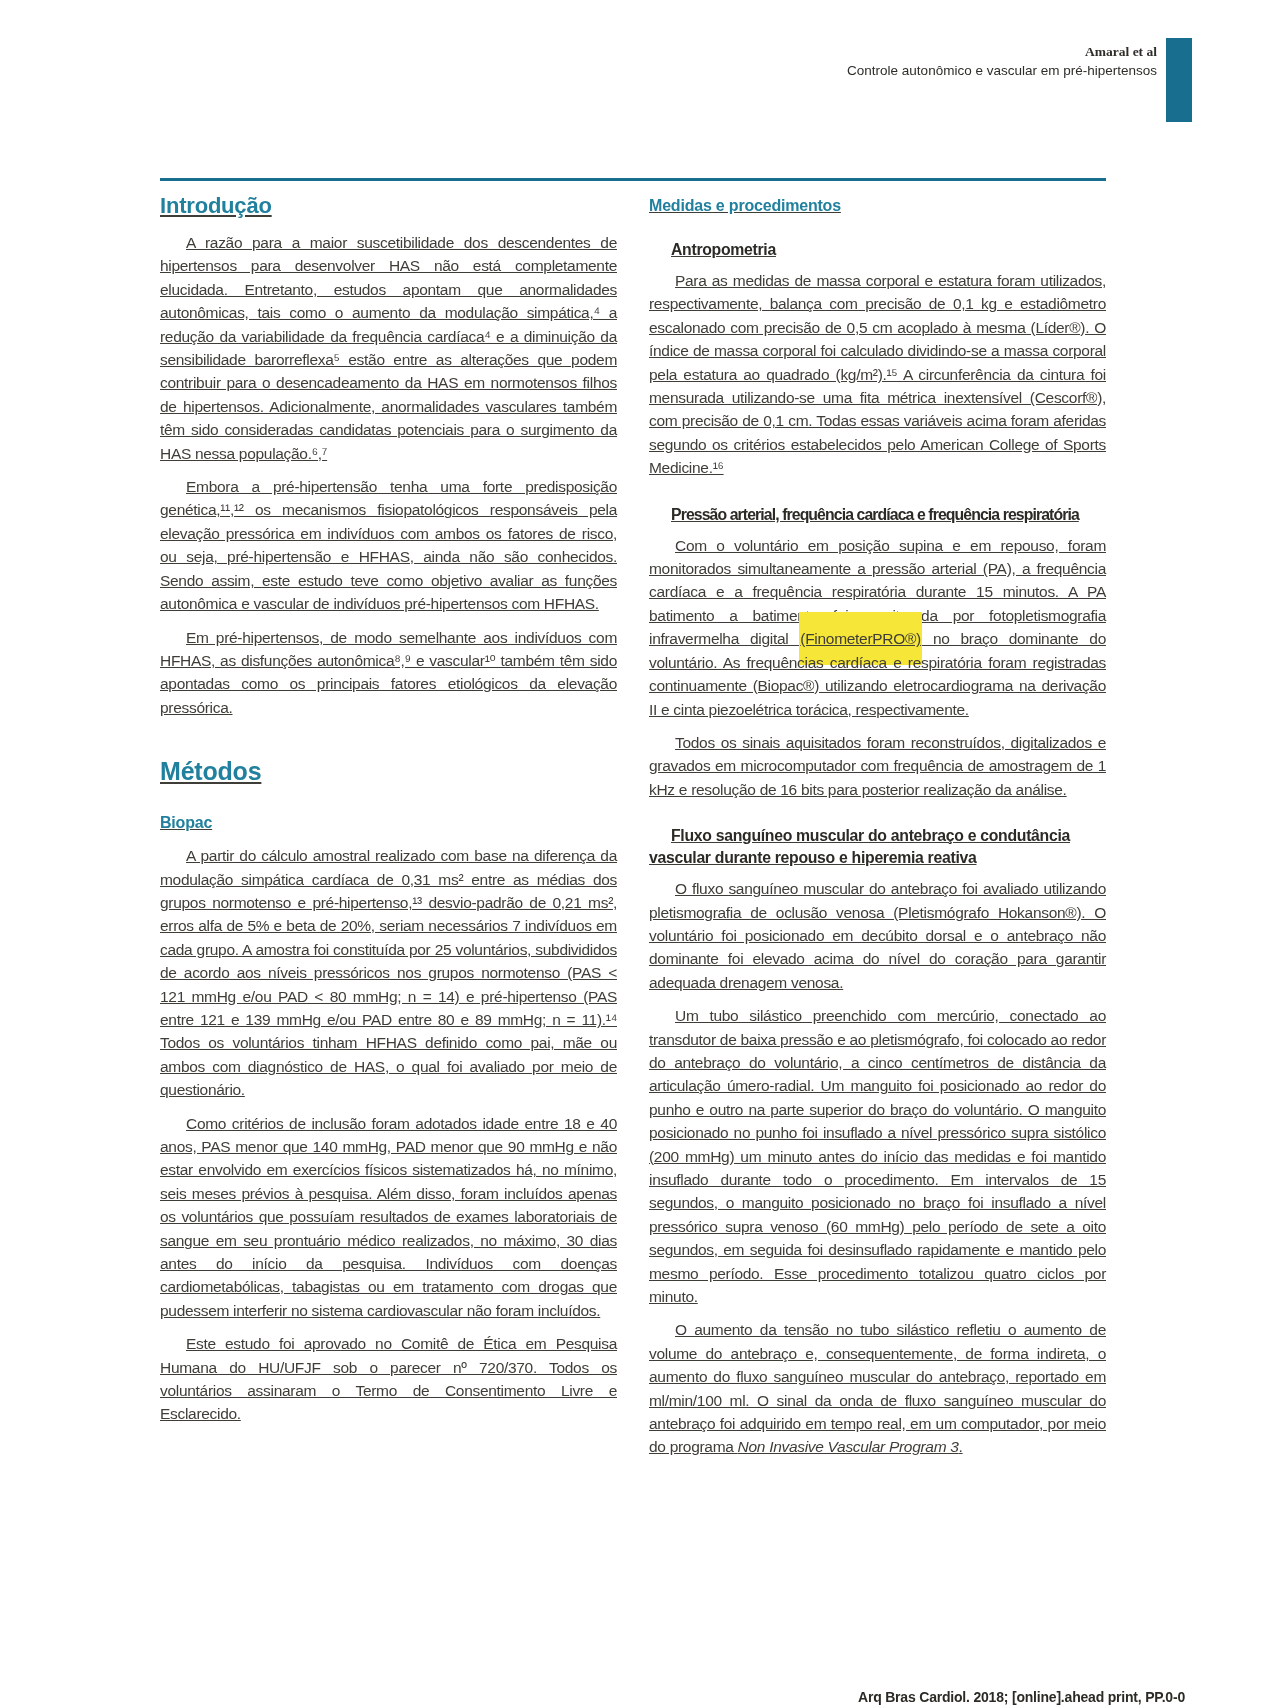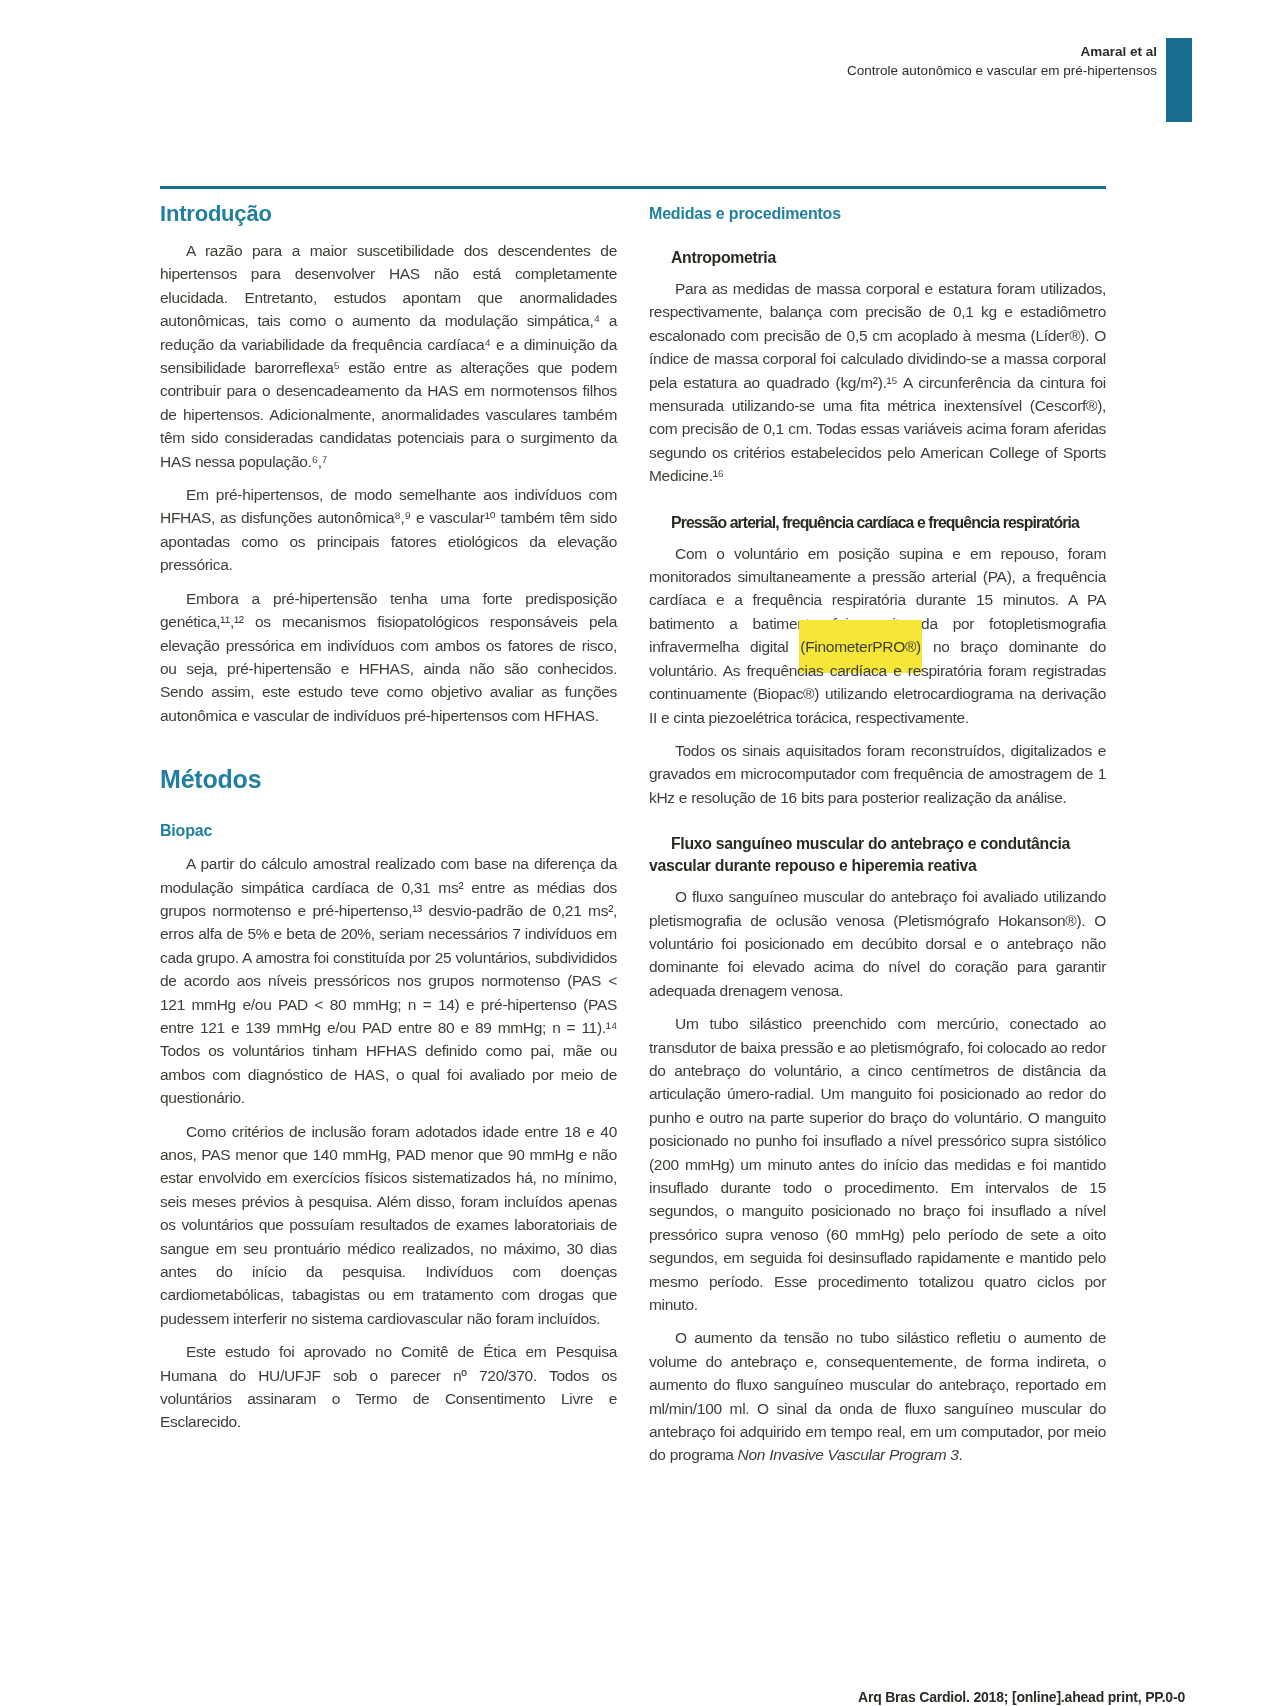--- a/index.html
+++ b/index.html
@@ -16,34 +16,35 @@
     font-family:"Liberation Sans","DejaVu Sans",sans-serif;
     color:var(--ink);
     overflow:hidden;
   }
   
   .running-head{
     position:absolute;top:42px;right:123px;
     text-align:right;color:#2e2d29;
     font-size:13.5px;line-height:19px;
   }
-  .running-head .authors{font-weight:700;}
+  .running-head .authors{font-weight:700;font-family:Liberation Serif, serif;}
   .corner-bar{
     position:absolute;top:38px;right:88px;
     width:26px;height:84px;
     background:var(--accent);
   }
   
   .content{
-    position:absolute;top:186px;left:160px;
+    position:absolute;top:178px;left:160px;
     width:946px;
     border-top:3px solid var(--accent);
     display:grid;
     grid-template-columns:1fr 1fr;
     column-gap:32px;
+    text-decoration:underline;
   }
   .col{min-width:0;}
   p.body{
     margin:0 0 10px 0;
     font-size:15.5px;
     letter-spacing:-0.3px;
     line-height:23.4px;
     text-align:justify;
     text-indent:26px;
     color:var(--ink);
@@ -90,22 +91,22 @@
     <div class="authors">Amaral et al</div>
     <div class="rtitle">Controle autonômico e vascular em pré-hipertensos</div>
   </div>
   <div class="corner-bar"></div>
 
   <div class="content">
 
     <div class="col">
       <h1 class="sec">Introdução</h1>
       <p class="body">A razão para a maior suscetibilidade dos descendentes de hipertensos para desenvolver HAS não está completamente elucidada. Entretanto, estudos apontam que anormalidades autonômicas, tais como o aumento da modulação simpática,⁴ a redução da variabilidade da frequência cardíaca⁴ e a diminuição da sensibilidade barorreflexa⁵ estão entre as alterações que podem contribuir para o desencadeamento da HAS em normotensos filhos de hipertensos. Adicionalmente, anormalidades vasculares também têm sido consideradas candidatas potenciais para o surgimento da HAS nessa população.⁶,⁷</p>
+      <p class="body">Embora a pré-hipertensão tenha uma forte predisposição genética,¹¹,¹² os mecanismos fisiopatológicos responsáveis pela elevação pressórica em indivíduos com ambos os fatores de risco, ou seja, pré-hipertensão e HFHAS, ainda não são conhecidos. Sendo assim, este estudo teve como objetivo avaliar as funções autonômica e vascular de indivíduos pré-hipertensos com HFHAS.</p>
       <p class="body">Em pré-hipertensos, de modo semelhante aos indivíduos com HFHAS, as disfunções autonômica⁸,⁹ e vascular¹⁰ também têm sido apontadas como os principais fatores etiológicos da elevação pressórica.</p>
-      <p class="body">Embora a pré-hipertensão tenha uma forte predisposição genética,¹¹,¹² os mecanismos fisiopatológicos responsáveis pela elevação pressórica em indivíduos com ambos os fatores de risco, ou seja, pré-hipertensão e HFHAS, ainda não são conhecidos. Sendo assim, este estudo teve como objetivo avaliar as funções autonômica e vascular de indivíduos pré-hipertensos com HFHAS.</p>
 
       <h1 class="sec sec-big">Métodos</h1>
 
       <h2 class="sub">Biopac</h2>
       <p class="body">A partir do cálculo amostral realizado com base na diferença da modulação simpática cardíaca de 0,31 ms² entre as médias dos grupos normotenso e pré-hipertenso,¹³ desvio-padrão de 0,21 ms², erros alfa de 5% e beta de 20%, seriam necessários 7 indivíduos em cada grupo. A amostra foi constituída por 25 voluntários, subdivididos de acordo aos níveis pressóricos nos grupos normotenso (PAS &lt; 121 mmHg e/ou PAD &lt; 80 mmHg; n = 14) e pré-hipertenso (PAS entre 121 e 139 mmHg e/ou PAD entre 80 e 89 mmHg; n = 11).¹⁴ Todos os voluntários tinham HFHAS definido como pai, mãe ou ambos com diagnóstico de HAS, o qual foi avaliado por meio de questionário.</p>
       <p class="body">Como critérios de inclusão foram adotados idade entre 18 e 40 anos, PAS menor que 140 mmHg, PAD menor que 90 mmHg e não estar envolvido em exercícios físicos sistematizados há, no mínimo, seis meses prévios à pesquisa. Além disso, foram incluídos apenas os voluntários que possuíam resultados de exames laboratoriais de sangue em seu prontuário médico realizados, no máximo, 30 dias antes do início da pesquisa. Indivíduos com doenças cardiometabólicas, tabagistas ou em tratamento com drogas que pudessem interferir no sistema cardiovascular não foram incluídos.</p>
       <p class="body">Este estudo foi aprovado no Comitê de Ética em Pesquisa Humana do HU/UFJF sob o parecer nº 720/370. Todos os voluntários assinaram o Termo de Consentimento Livre e Esclarecido.</p>
     </div>
 
     <div class="col">

